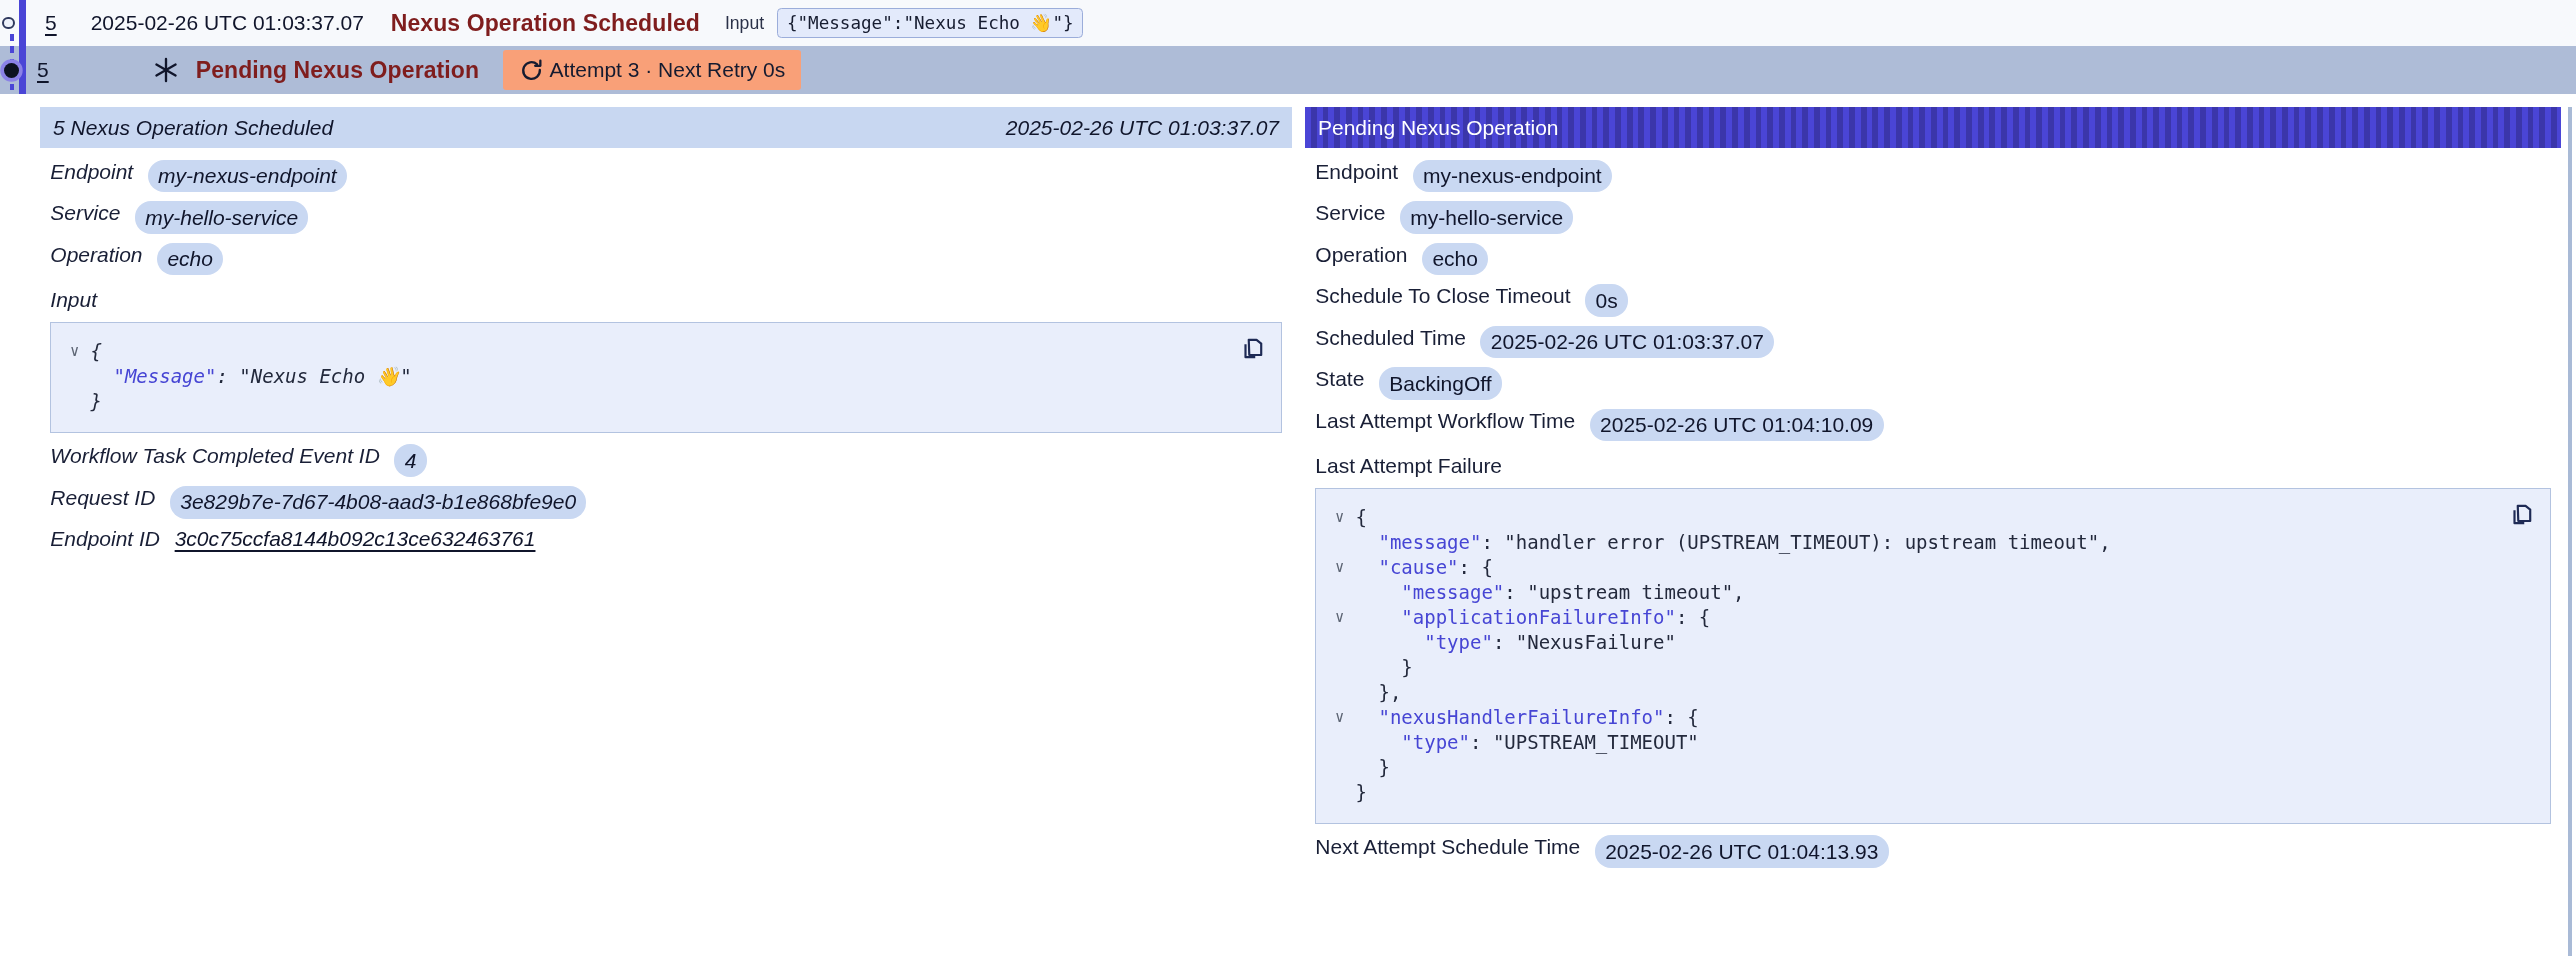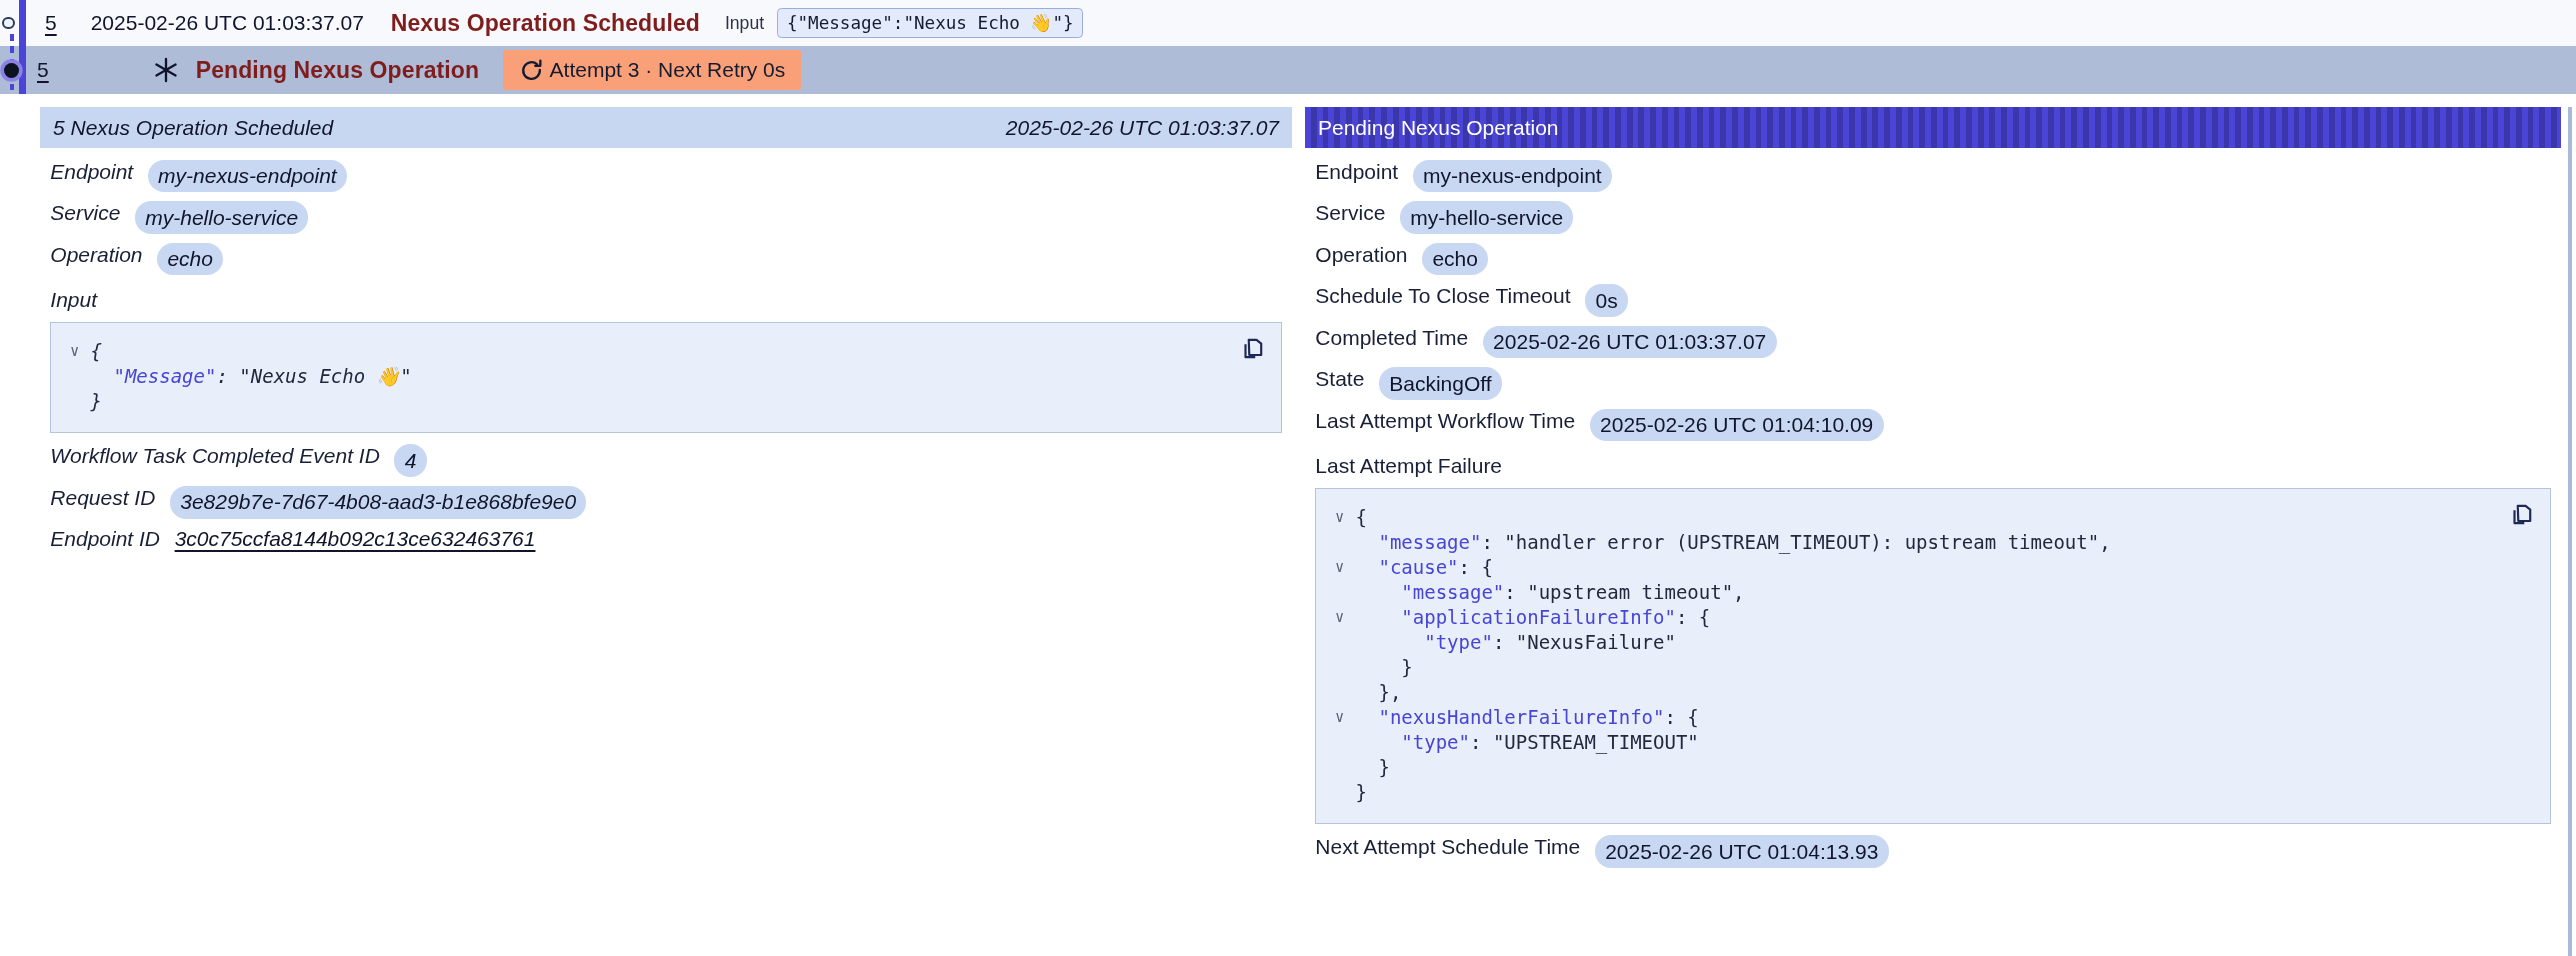--- a/index.html
+++ b/index.html
@@ -168,21 +168,21 @@
           </div>
           <div class="field-row">
             <span class="field-label">Operation</span>
             <span class="field-badge">echo</span>
           </div>
           <div class="field-row">
             <span class="field-label">Schedule To Close Timeout</span>
             <span class="field-badge">0s</span>
           </div>
           <div class="field-row">
-            <span class="field-label">Completed Time</span>
+            <span class="field-label">Scheduled Time</span>
             <span class="field-badge">2025-02-26 UTC 01:03:37.07</span>
           </div>
           <div class="field-row">
             <span class="field-label">State</span>
             <span class="field-badge">BackingOff</span>
           </div>
           <div class="field-row">
             <span class="field-label">Last Attempt Workflow Time</span>
             <span class="field-badge">2025-02-26 UTC 01:04:10.09</span>
           </div>

